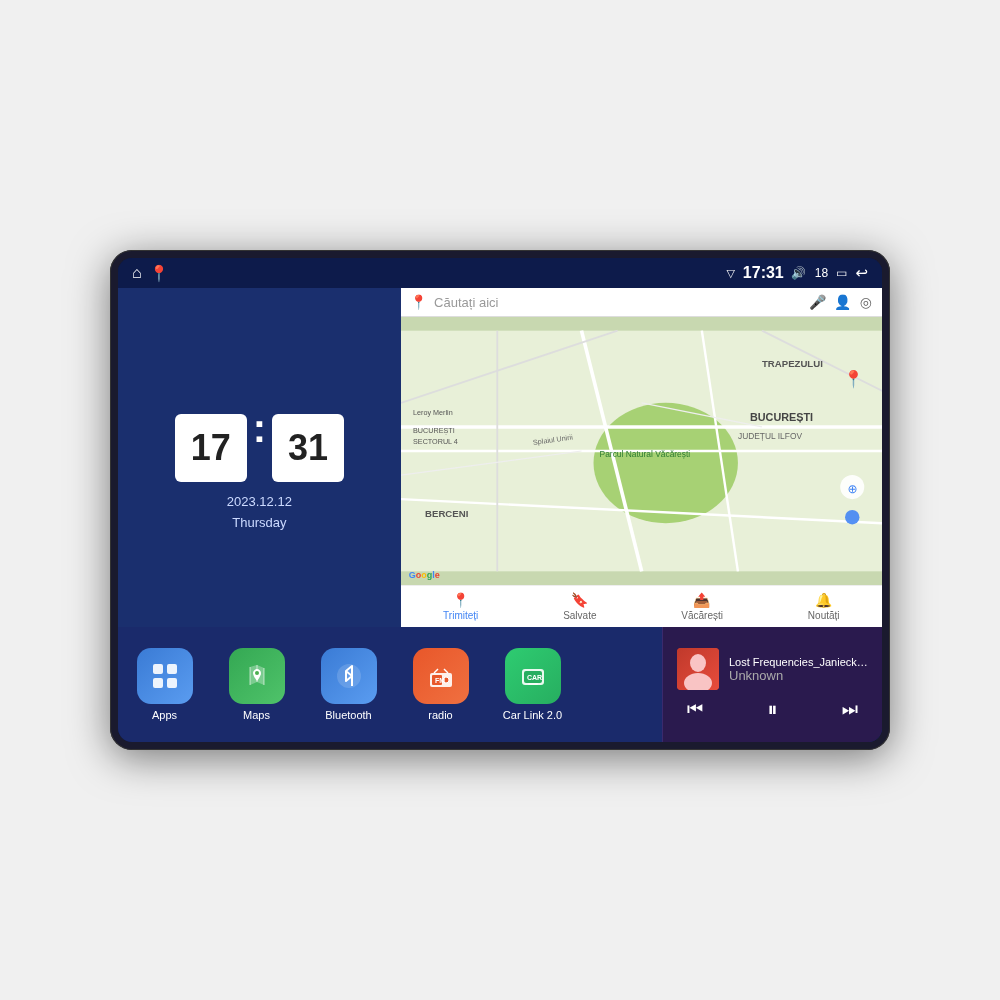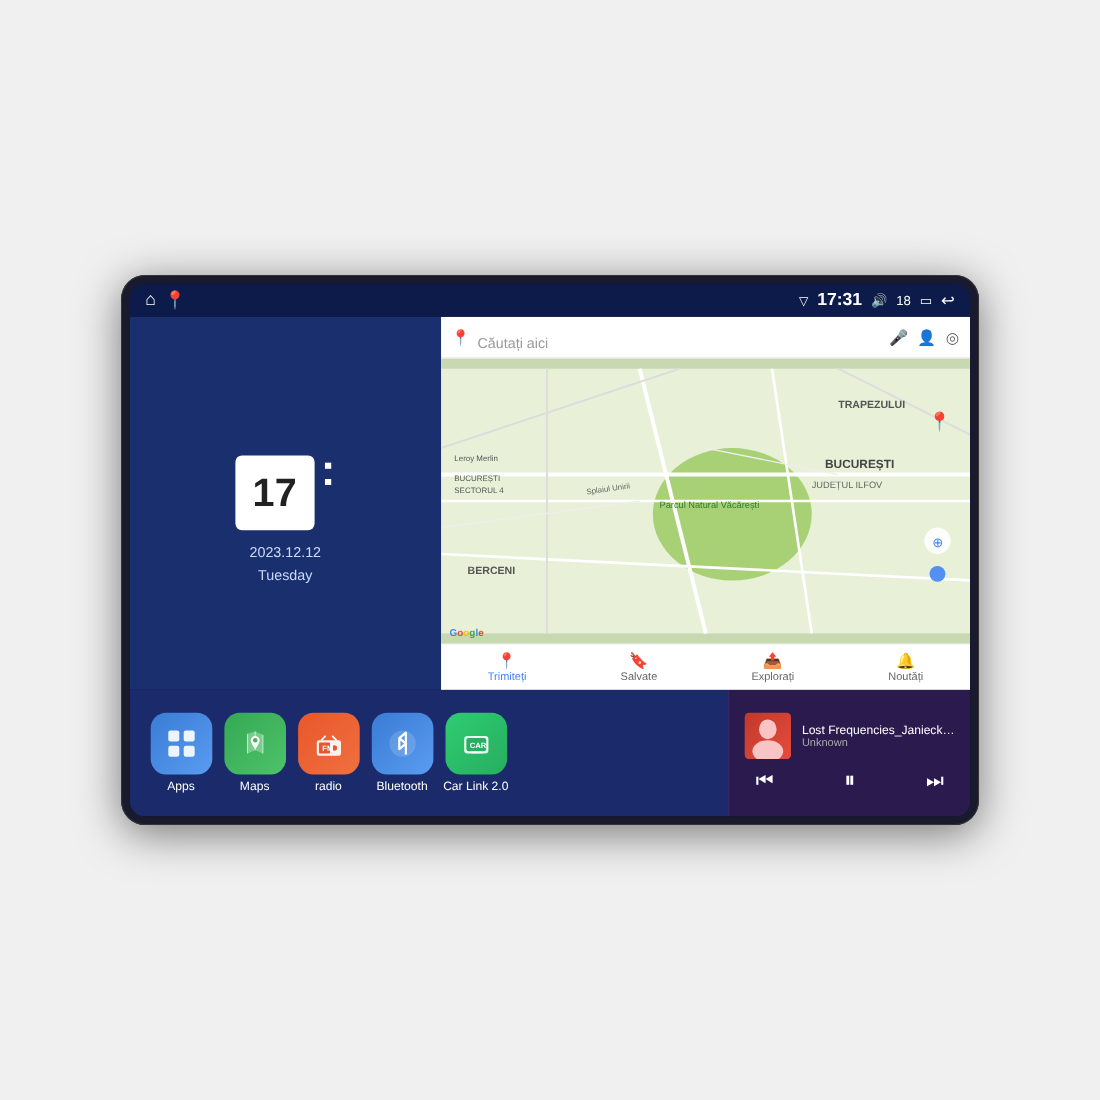--- a/index.html
+++ b/index.html
@@ -147,21 +147,20 @@
 
     .map-search-icon {
       color: #4285f4;
       font-size: 14px;
     }
 
     .map-search-text {
       color: #999;
       font-size: 13px;
       flex: 1;
-      margin-top: 10px;
     }
 
     .map-search-actions {
       display: flex;
       gap: 8px;
       align-items: center;
     }
 
     .map-search-action-icon {
       color: #666;
@@ -207,21 +206,21 @@
       display: flex;
       height: 115px;
       background: #1a2a6b;
     }
 
     .apps-section {
       display: flex;
       align-items: center;
       justify-content: flex-start;
       padding: 10px 14px;
-      gap: 2px;
+      gap: 27px;
       flex: 1;
     }
 
     .app-icon-item {
       display: flex;
       flex-direction: column;
       align-items: center;
       gap: 5px;
       cursor: pointer;
       min-width: 65px;
@@ -289,21 +288,21 @@
     .music-title {
       color: white;
       font-size: 11px;
       white-space: nowrap;
       overflow: hidden;
       text-overflow: ellipsis;
     }
 
     .music-artist {
       color: #aaa;
-      font-size: 10px;
+      font-size: 13px;
     }
 
     .music-controls {
       display: flex;
       align-items: center;
       justify-content: space-between;
       padding: 0 10px;
     }
 
     .music-ctrl-btn {
@@ -370,24 +369,25 @@
     </div>
 
     <div class="main-content">
 
       <div class="top-row">
 
         <div class="clock-panel">
           <div class="clock-display">
             <div class="clock-digit-block">17</div>
             <div class="clock-separator">:</div>
+            <div class="clock-digit-block">31</div>
           </div>
           <div class="clock-date">
             <span>2023.12.12</span><br>
-            <span>Tuesday</span>
+            <span>Thursday</span>
           </div>
         </div>
 
         <div class="map-panel">
 
           <div class="map-search-bar">
             <span class="map-search-icon">📍</span>
             <span class="map-search-text">Căutați aici</span>
             <div class="map-search-actions">
               <span class="map-search-action-icon">🎤</span>
@@ -443,21 +443,21 @@
             <div class="map-nav-item active">
               <span class="map-nav-icon">📍</span>
               <span>Trimiteți</span>
             </div>
             <div class="map-nav-item">
               <span class="map-nav-icon">🔖</span>
               <span>Salvate</span>
             </div>
             <div class="map-nav-item">
               <span class="map-nav-icon">📤</span>
-              <span>Explorați</span>
+              <span>Văcărești</span>
             </div>
             <div class="map-nav-item">
               <span class="map-nav-icon">🔔</span>
               <span>Noutăți</span>
             </div>
           </div>
         </div>
 
       </div>
 
@@ -485,41 +485,41 @@
                 <path d="M8 6 L8 24" stroke="white" stroke-width="1" opacity="0.6"></path>
                 <path d="M22 7 L22 24" stroke="white" stroke-width="1" opacity="0.6"></path>
                 <path d="M15 8 C13 8 11 10 11 12 C11 15 15 20 15 20 C15 20 19 15 19 12 C19 10 17 8 15 8Z" fill="white"></path>
                 <circle cx="15" cy="12" r="2" fill="#4CAF50"></circle>
               </svg>
             </div>
             <span class="app-label">Maps</span>
           </div>
 
           <div class="app-icon-item">
+            <div class="app-icon-circle icon-bluetooth">
+              <svg width="30" height="30" viewBox="0 0 30 30" fill="none">
+                <circle cx="15" cy="15" r="12" fill="rgba(255,255,255,0.15)"></circle>
+                <path d="M12 10 L18 15 L12 20 L12 10Z M12 10 L18 5 L18 25" stroke="white" stroke-width="2" fill="none" stroke-linejoin="round"></path>
+              </svg>
+            </div>
+            <span class="app-label">Bluetooth</span>
+          </div>
+
+          <div class="app-icon-item">
             <div class="app-icon-circle icon-radio">
               <svg width="30" height="30" viewBox="0 0 30 30" fill="none">
                 <rect x="4" y="12" width="22" height="14" rx="2" fill="white" opacity="0.9"></rect>
                 <rect x="6" y="14" width="10" height="10" rx="1" fill="#e8572a"></rect>
                 <circle cx="20" cy="19" r="3" fill="#e8572a" stroke="white" stroke-width="1"></circle>
                 <text x="9" y="22" font-size="7" fill="white" font-weight="bold">FM</text>
                 <line x1="12" y1="8" x2="8" y2="12" stroke="white" stroke-width="1.5"></line>
                 <line x1="18" y1="8" x2="22" y2="12" stroke="white" stroke-width="1.5"></line>
               </svg>
             </div>
             <span class="app-label">radio</span>
-          </div>
-
-          <div class="app-icon-item">
-            <div class="app-icon-circle icon-bluetooth">
-              <svg width="30" height="30" viewBox="0 0 30 30" fill="none">
-                <circle cx="15" cy="15" r="12" fill="rgba(255,255,255,0.15)"></circle>
-                <path d="M12 10 L18 15 L12 20 L12 10Z M12 10 L18 5 L18 25" stroke="white" stroke-width="2" fill="none" stroke-linejoin="round"></path>
-              </svg>
-            </div>
-            <span class="app-label">Bluetooth</span>
           </div>
 
           <div class="app-icon-item">
             <div class="app-icon-circle icon-carlink">
               <svg width="30" height="30" viewBox="0 0 30 30" fill="none">
                 <rect x="4" y="8" width="22" height="16" rx="3" fill="white" opacity="0.9"></rect>
                 <rect x="6" y="10" width="18" height="12" rx="2" fill="#27ae60"></rect>
                 <text x="9" y="19" font-size="7" fill="white" font-weight="bold">CAR</text>
                 <rect x="10" y="22" width="10" height="2" rx="1" fill="white" opacity="0.6"></rect>
               </svg>

